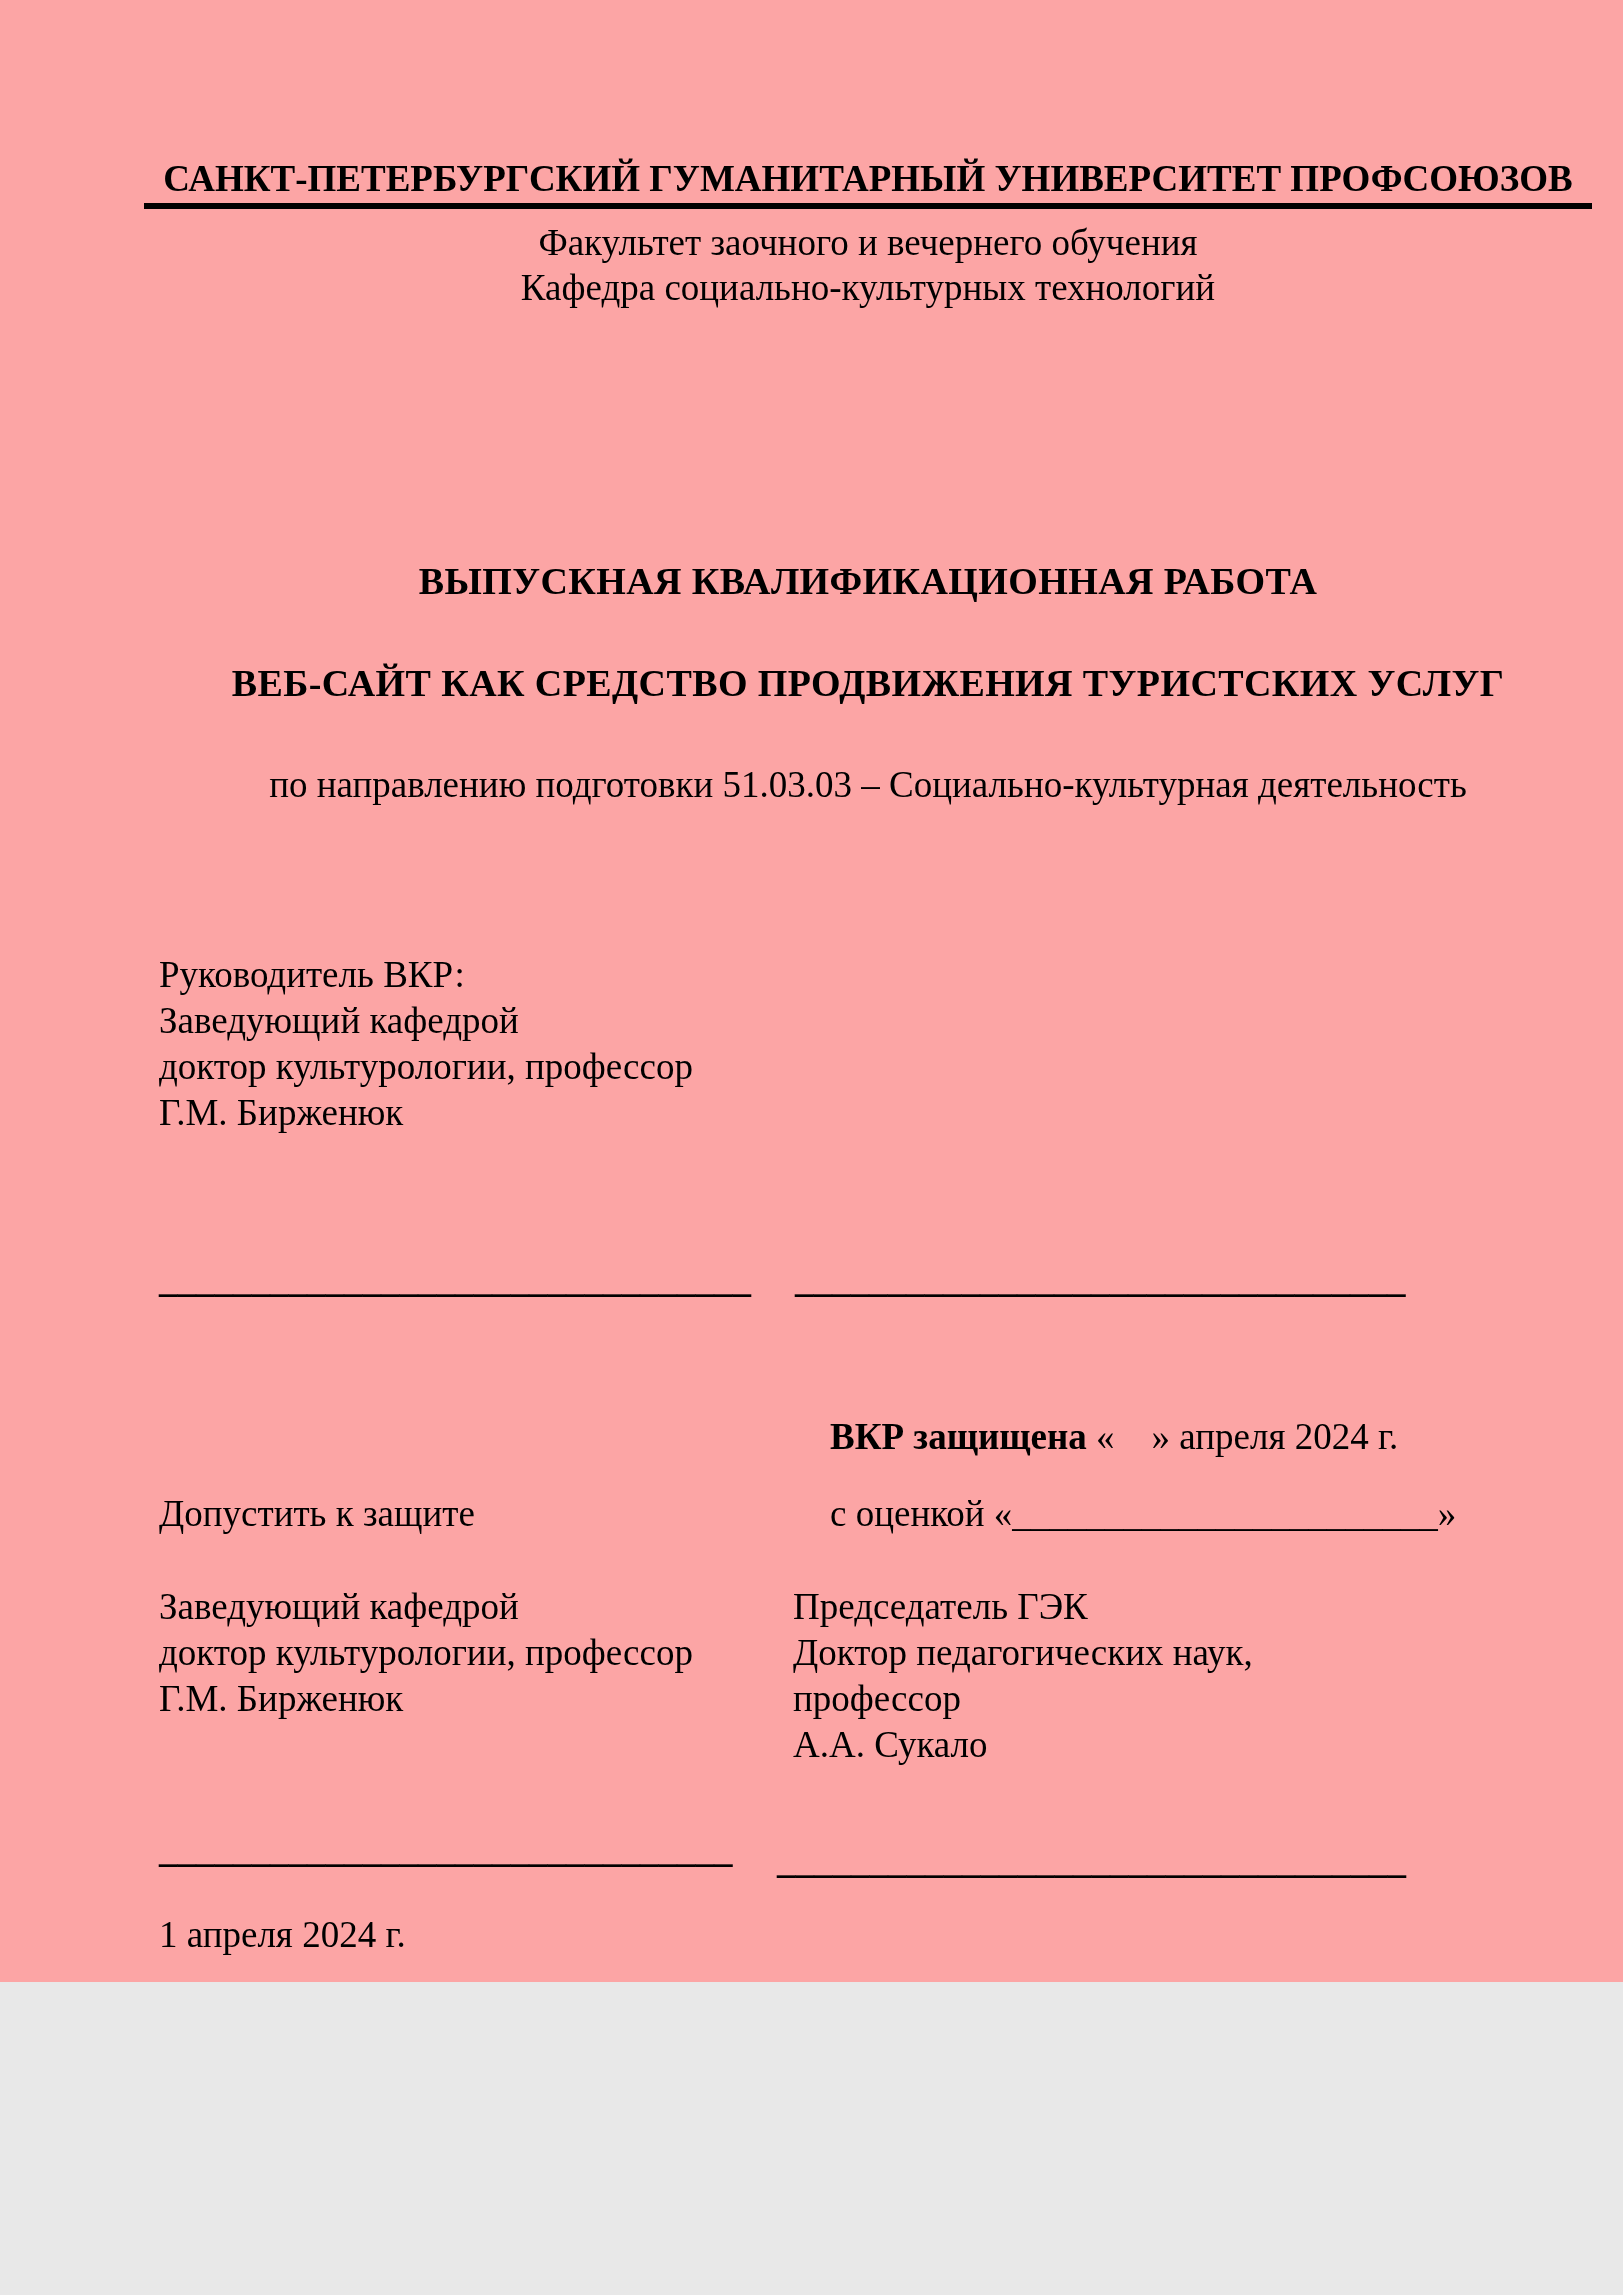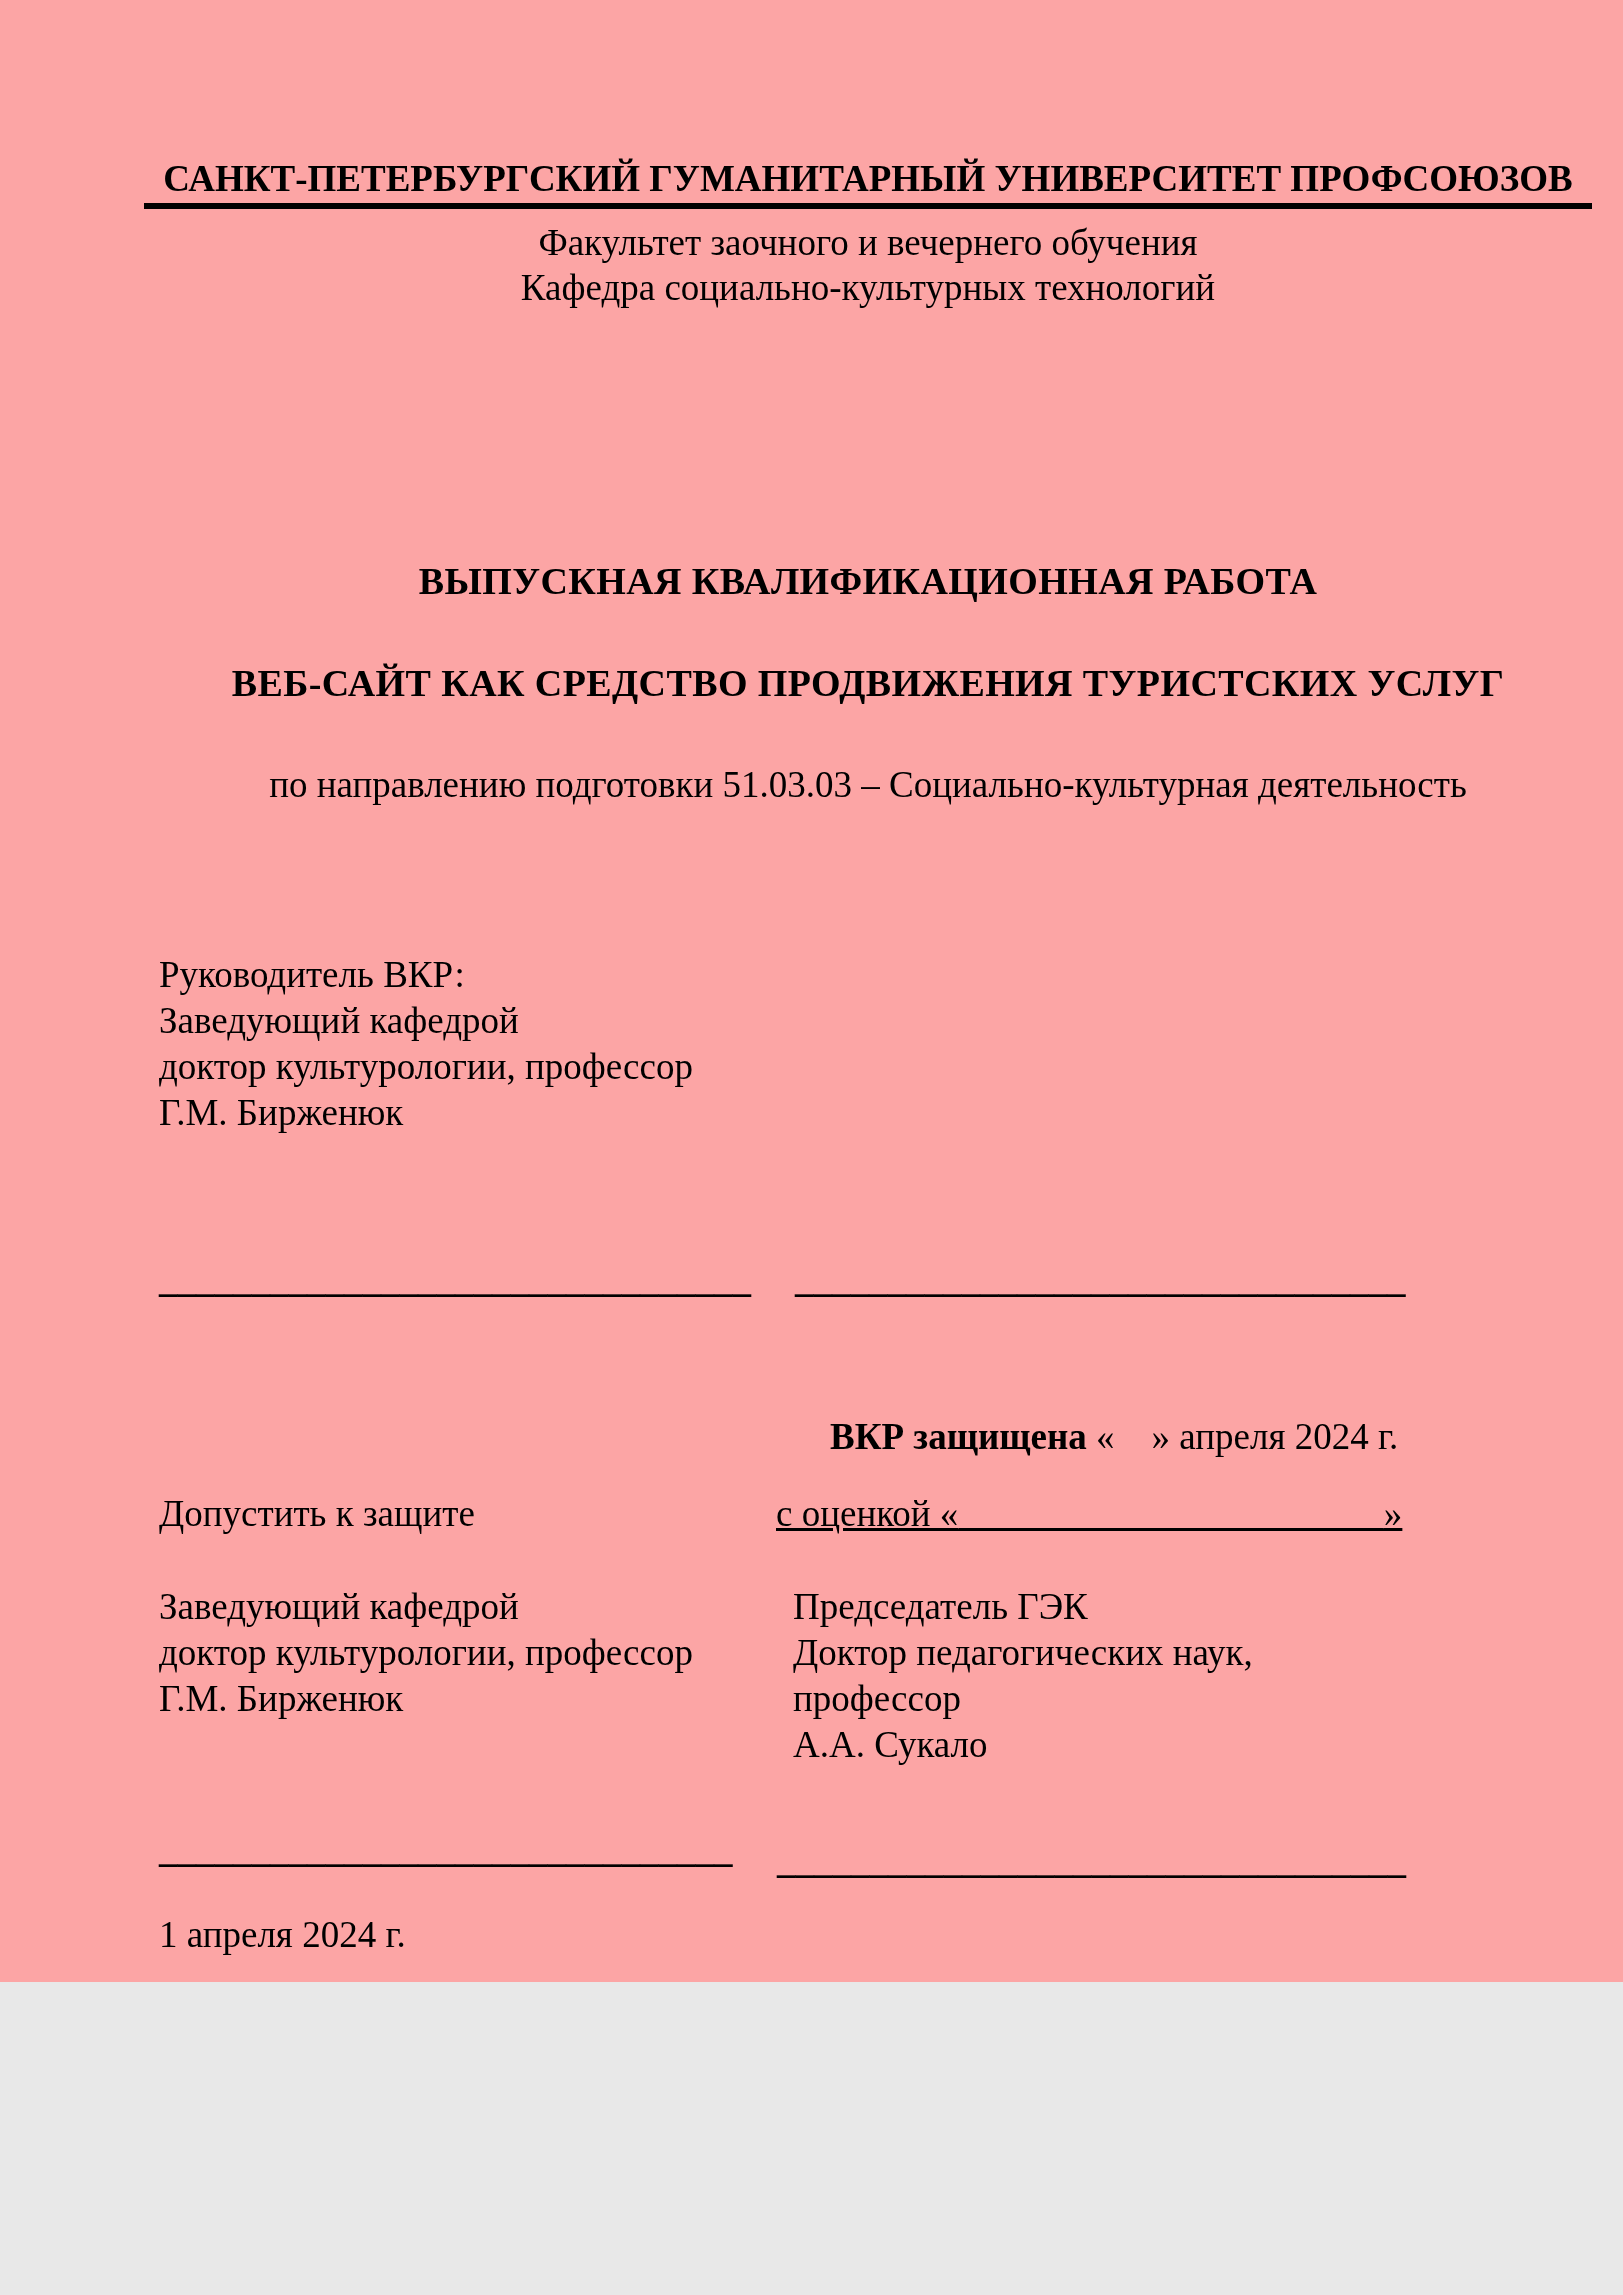--- a/index.html
+++ b/index.html
@@ -46,21 +46,21 @@
 
 
   <div class="abs sig" style="left:159px; top:1258px;">________________________________</div>
   <div class="abs sig" style="left:795px; top:1258px;">_________________________________</div>
 
   <div class="abs nowrap" style="left:830px; top:1415px;">
     <span class="bold">ВКР защищена</span><span> «&nbsp;&nbsp;&nbsp;&nbsp;» апреля 2024 г.</span>
   </div>
 
   <div class="abs nowrap" style="left:159px; top:1492px;">Допустить к защите</div>
-  <div class="abs nowrap" style="left:776px; top:1492px;text-decoration:underline;">
+  <div class="abs nowrap" style="left:830px; top:1492px;">
     <span>с оценкой «</span><span>_______________________</span><span>»</span>
   </div>
 
   <div class="abs block" style="left:159px; top:1584px;">
     <div>Заведующий кафедрой</div>
     <div>доктор культурологии, профессор</div>
     <div>Г.М. Бирженюк</div>
   </div>
 
   <div class="abs block" style="left:793px; top:1584px;">

